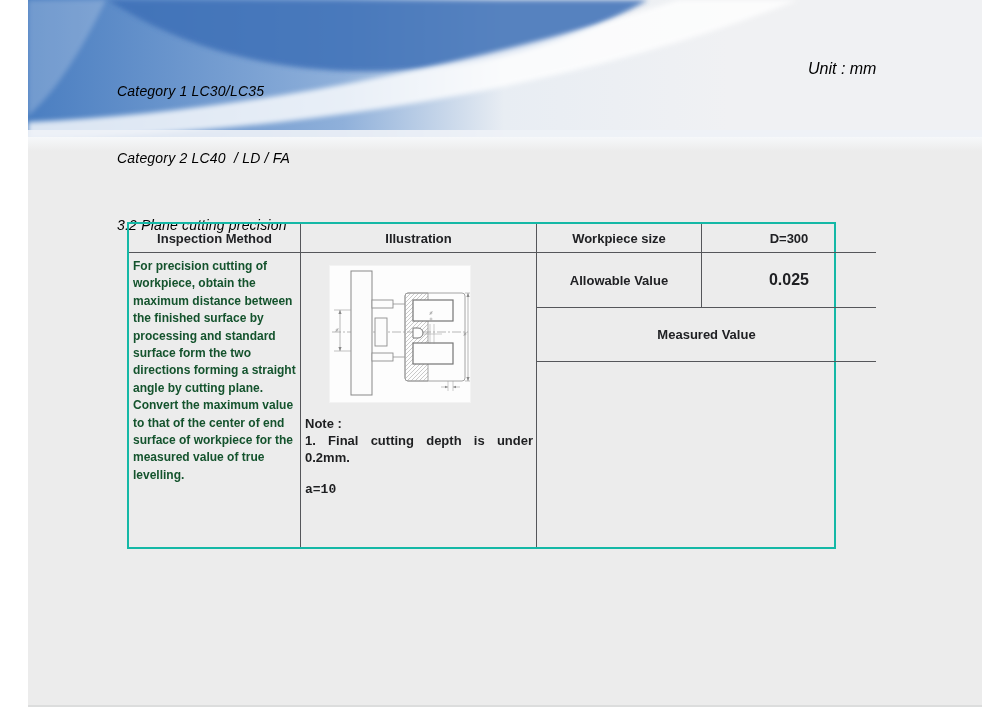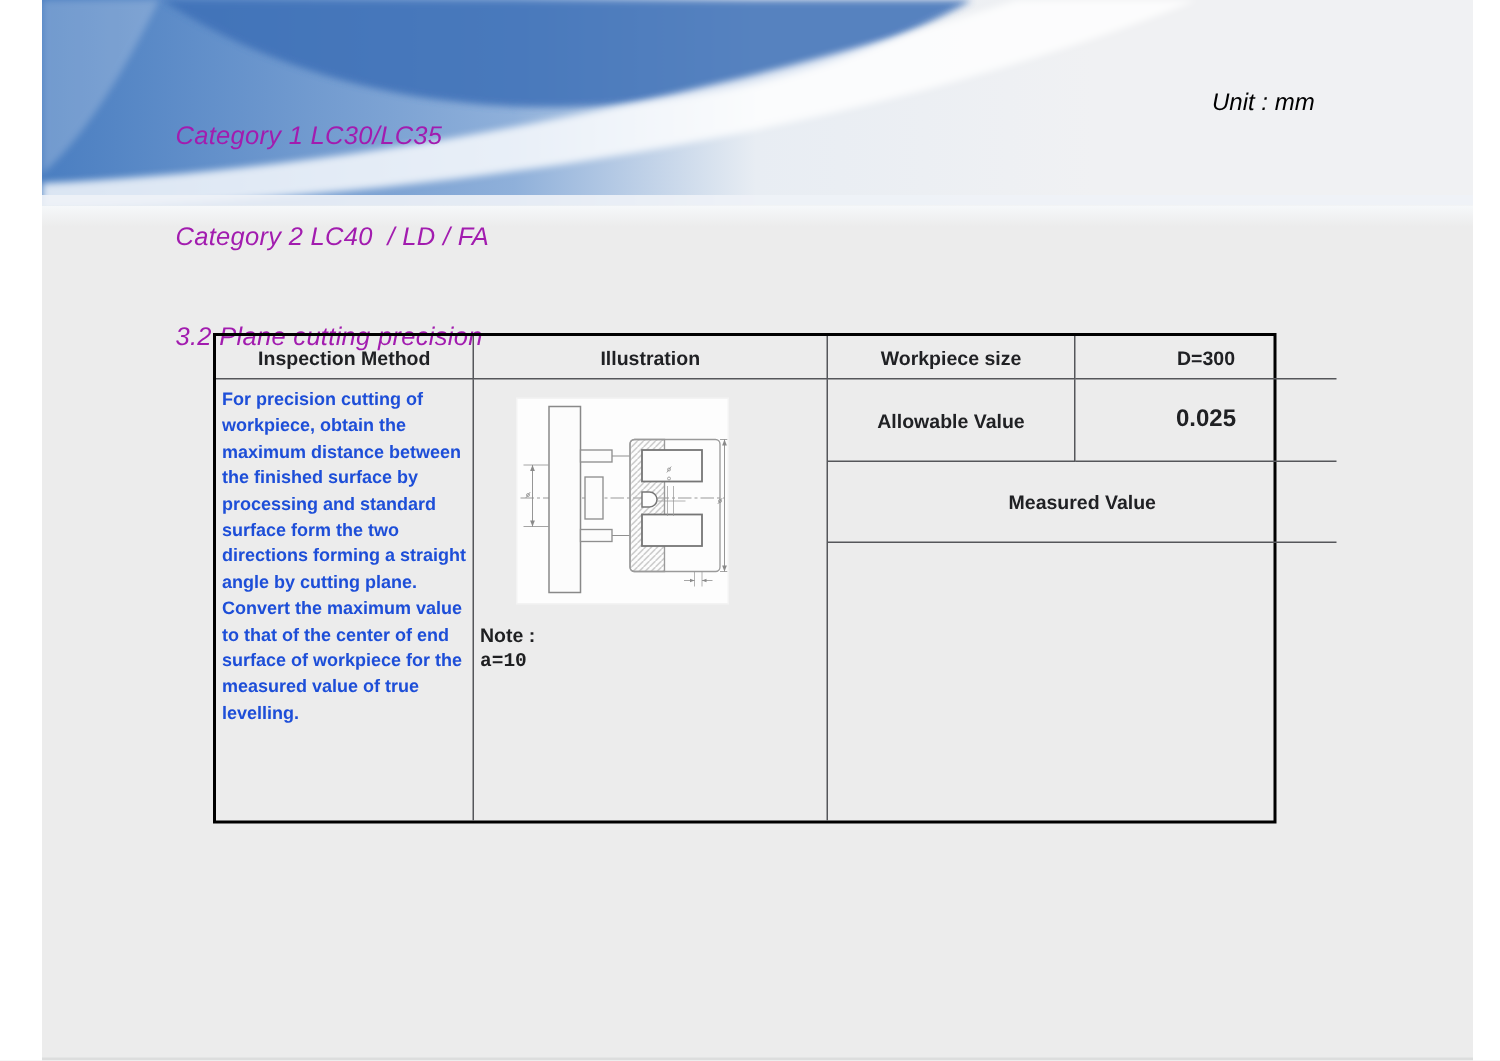--- a/index.html
+++ b/index.html
@@ -12,42 +12,42 @@
     position:absolute;left:28px;top:0;width:954px;height:707px;
     background:#ececec;border-bottom:2px solid #dcdddd;box-sizing:border-box;
   }
   .header-art{position:absolute;left:28px;top:0;width:954px;height:137px;}
   .header-fade{
     position:absolute;left:28px;top:137px;width:954px;height:14px;
     background:linear-gradient(#f6f8fa,#ececec);
   }
   .header-text{
     position:absolute;left:117px;top:35px;
-    font-size:17px;font-style:italic;color:#a21caf;line-height:22.4px;
+    font-size:14px;font-style:italic;color:#000000;line-height:22.4px;
     letter-spacing:0.2px;white-space:pre;
   }
   .unit-label{
     position:absolute;left:808px;top:60px;
     font-size:16px;font-style:italic;color:#000000;
   }
   .spec-table{
-    position:absolute;left:142px;top:222px;width:709px;height:327px;
-    border:2px solid #000000;box-sizing:border-box;
+    position:absolute;left:127px;top:222px;width:709px;height:327px;
+    border:2px solid #14b8a6;box-sizing:border-box;
   }
   .cell{
     position:absolute;box-sizing:border-box;
     border:0 solid #55565a;color:#202124;
   }
   .cell.hdr{display:flex;align-items:center;justify-content:center;
     font-size:13px;font-weight:700;}
   .cell.val{display:flex;align-items:center;justify-content:center;
     font-size:16px;font-weight:700;}
   .method-text{
     padding:5px 3px 0 4px;font-size:12px;font-weight:700;line-height:17.4px;
-    color:#1d4ed8;
+    color:#14532d;
   }
   .illus-box{
     position:absolute;left:29px;top:13px;width:140px;height:136px;
     background:#fdfdfd;box-shadow:0 0 0 1px #f3f3f3;
   }
   .notes{
     position:absolute;left:4px;right:3px;top:162px;
     font-size:13px;font-weight:700;line-height:17px;color:#1e1f21;
   }
   .notes p{margin:0;}
@@ -155,20 +155,21 @@
         <line x1="123" y1="115" x2="123" y2="125" stroke="#9a9a9a" stroke-width="0.5"></line>
         <line x1="111" y1="121" x2="118" y2="121" stroke="#8a8a8a" stroke-width="0.5"></line>
         <line x1="123" y1="121" x2="130" y2="121" stroke="#8a8a8a" stroke-width="0.5"></line>
         <path d="M118,121 l-3,-1.2 v2.4 Z" fill="#8a8a8a"></path>
         <path d="M123,121 l3,-1.2 v2.4 Z" fill="#8a8a8a"></path>
       </svg>
     </div>
 
     <div class="notes">
       <p>Note :</p>
+      <p class="just">1. Final cutting depth is under 0.2mm.</p>
       <p class="param">a=10</p>
     </div>
   </div>
 
   <div class="cell hdr" style="left:408px;top:29px;width:165px;height:55px;border-right-width:1px;border-bottom-width:1px;">Allowable Value</div>
   <div class="cell val" style="left:573px;top:29px;width:174px;height:55px;border-bottom-width:1px;">0.025</div>
 
   <div class="cell hdr" style="left:408px;top:84px;width:339px;height:54px;border-bottom-width:1px;">Measured Value</div>
 
   <div class="cell val" style="left:408px;top:138px;width:339px;height:185px;"></div>

